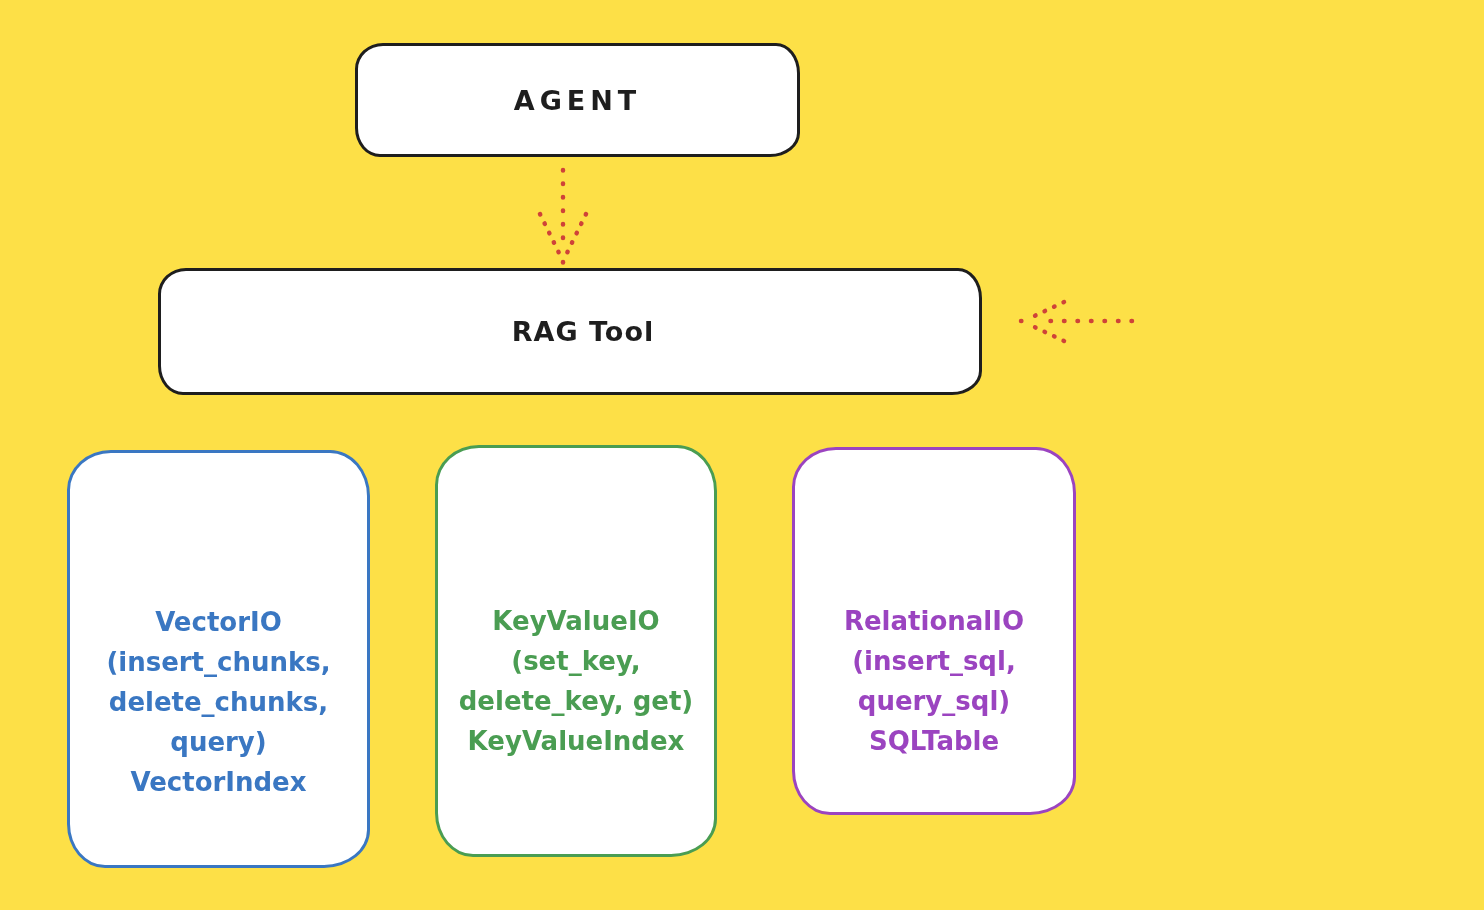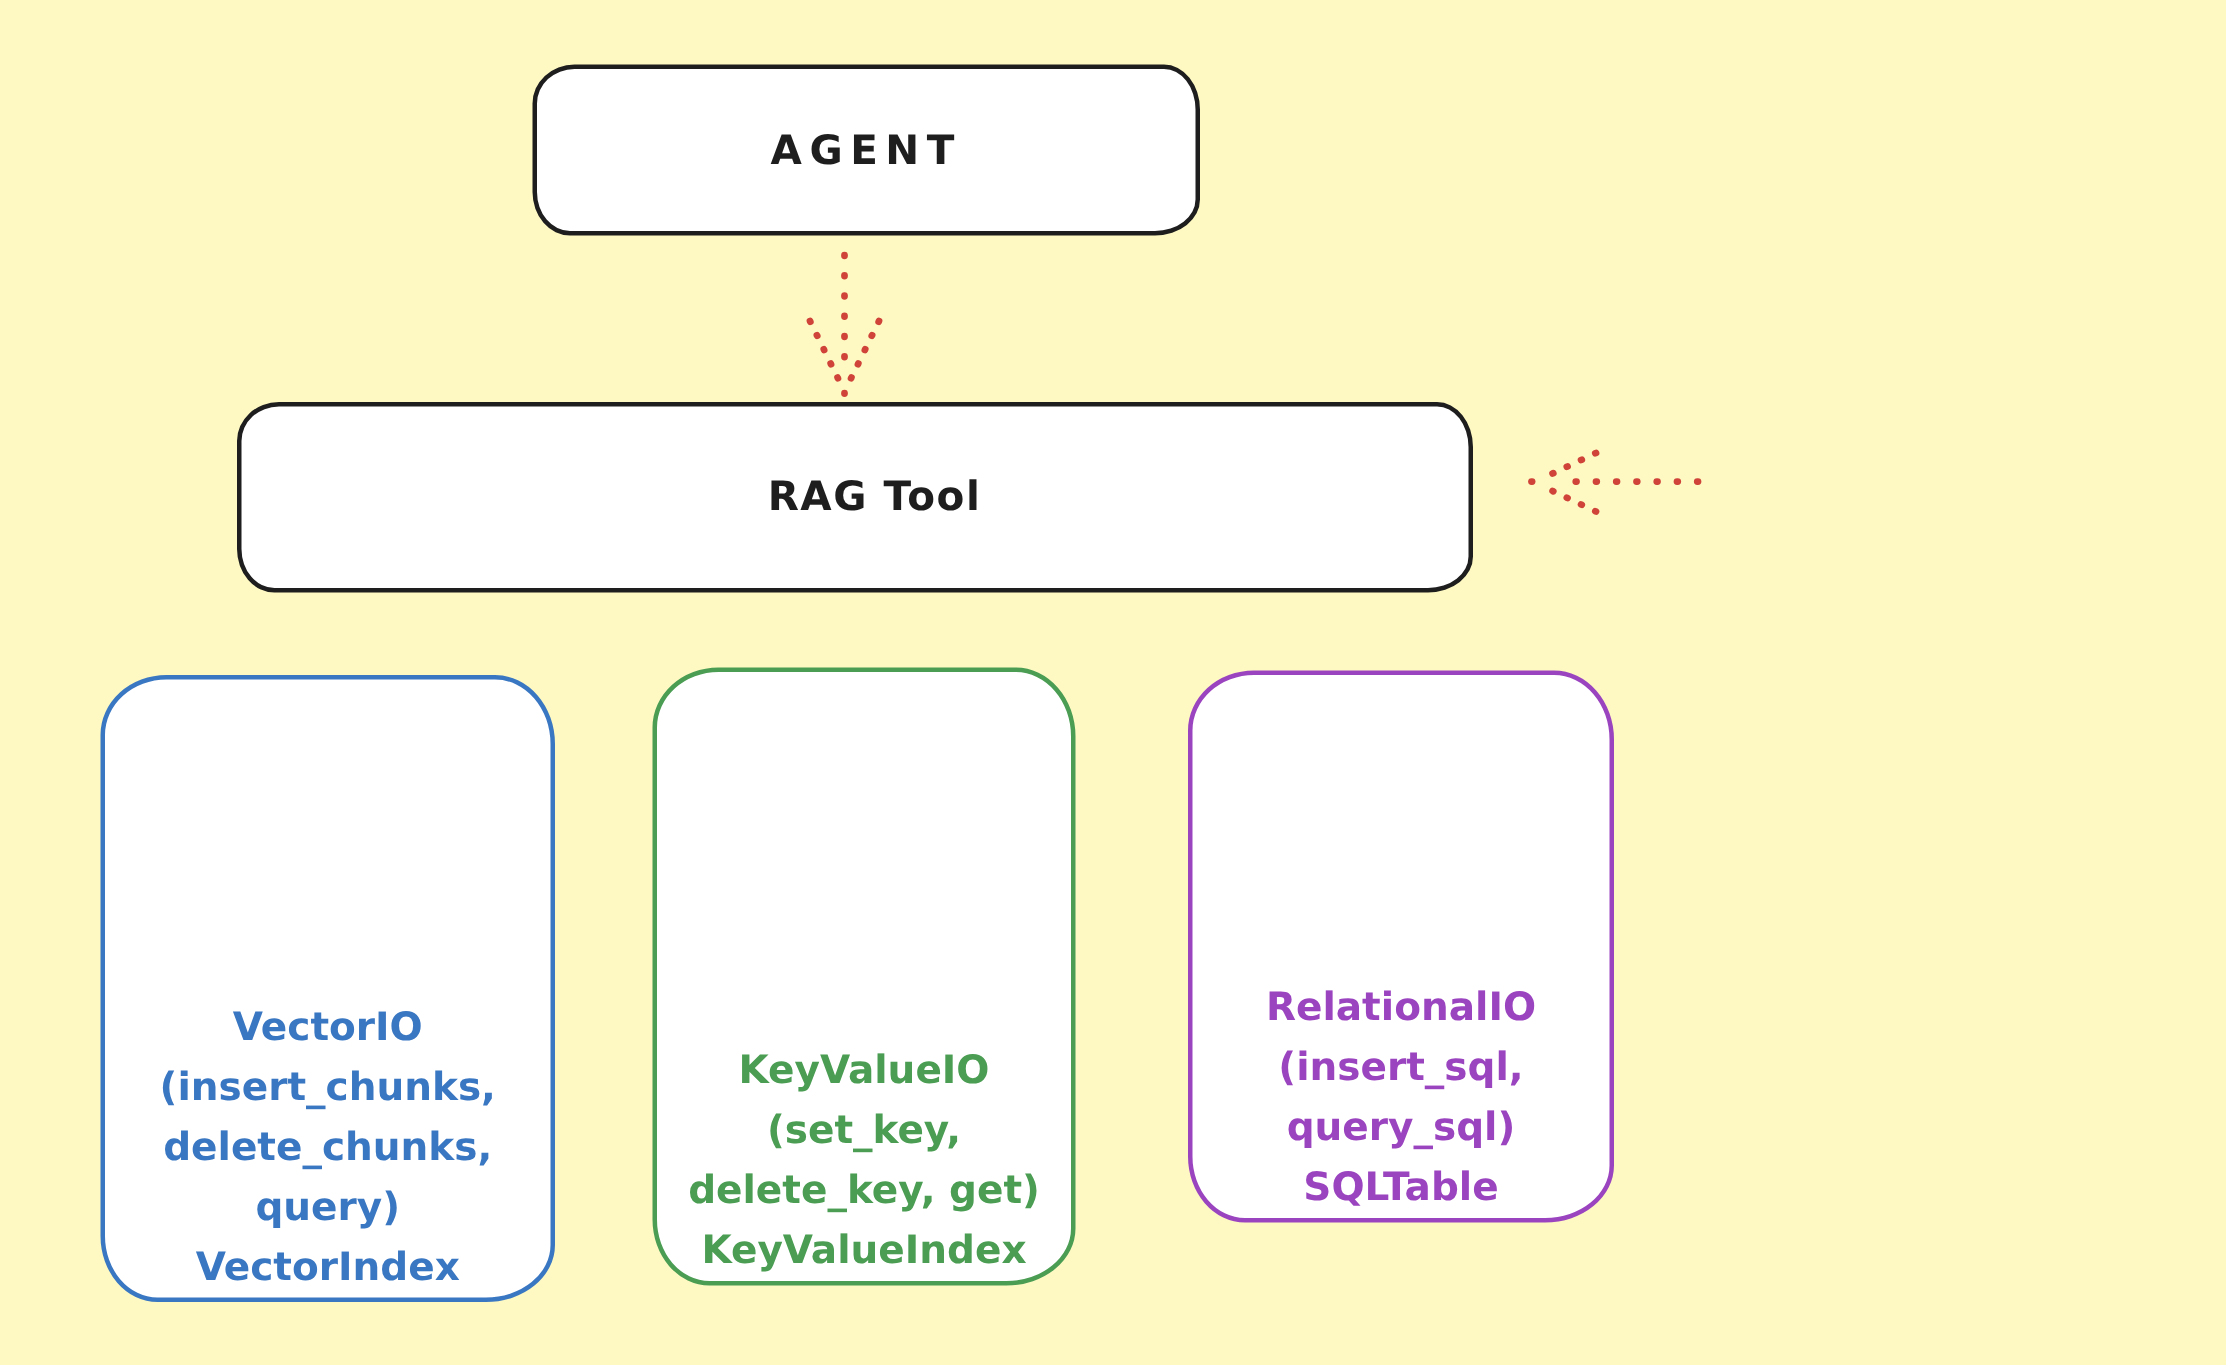--- a/index.html
+++ b/index.html
@@ -5,21 +5,21 @@
   html, body {
     margin: 0;
     padding: 0;
     background: #ffffff;
     font-family: "DejaVu Sans", "Liberation Sans", sans-serif;
   }
   .canvas {
     position: relative;
     width: 1484px;
     height: 910px;
-    background: #fef9c3;
+    background: #fde047;
     overflow: hidden;
   }
   .arrows {
     position: absolute;
     left: 0; top: 0;
     width: 1484px;
     height: 910px;
     pointer-events: none;
   }
   .dots-main {
@@ -55,21 +55,21 @@
     color: #1e1e1e;
     letter-spacing: 1px;
   }
   .agent-node .node-label { letter-spacing: 5px; }
 
   .backend-node {
     border-width: 3.5px;
     border-radius: 44px 40px 46px 38px / 40px 46px 38px 44px;
     flex-direction: column;
     align-items: center;
-    justify-content: flex-end;
+    justify-content: center;
     text-align: center;
   }
   .backend-0 { left: 67px;  top: 450px; width: 303px; height: 418px; padding-top: 86px; }
   .backend-1 { left: 435px; top: 445px; width: 282px; height: 412px; padding-top: 60px; }
   .backend-2 { left: 792px; top: 447px; width: 284px; height: 368px; padding-top: 99px; }
   .backend-text {
     font-size: 26px;
     font-weight: 600;
     line-height: 40px;
     width: 100%;

